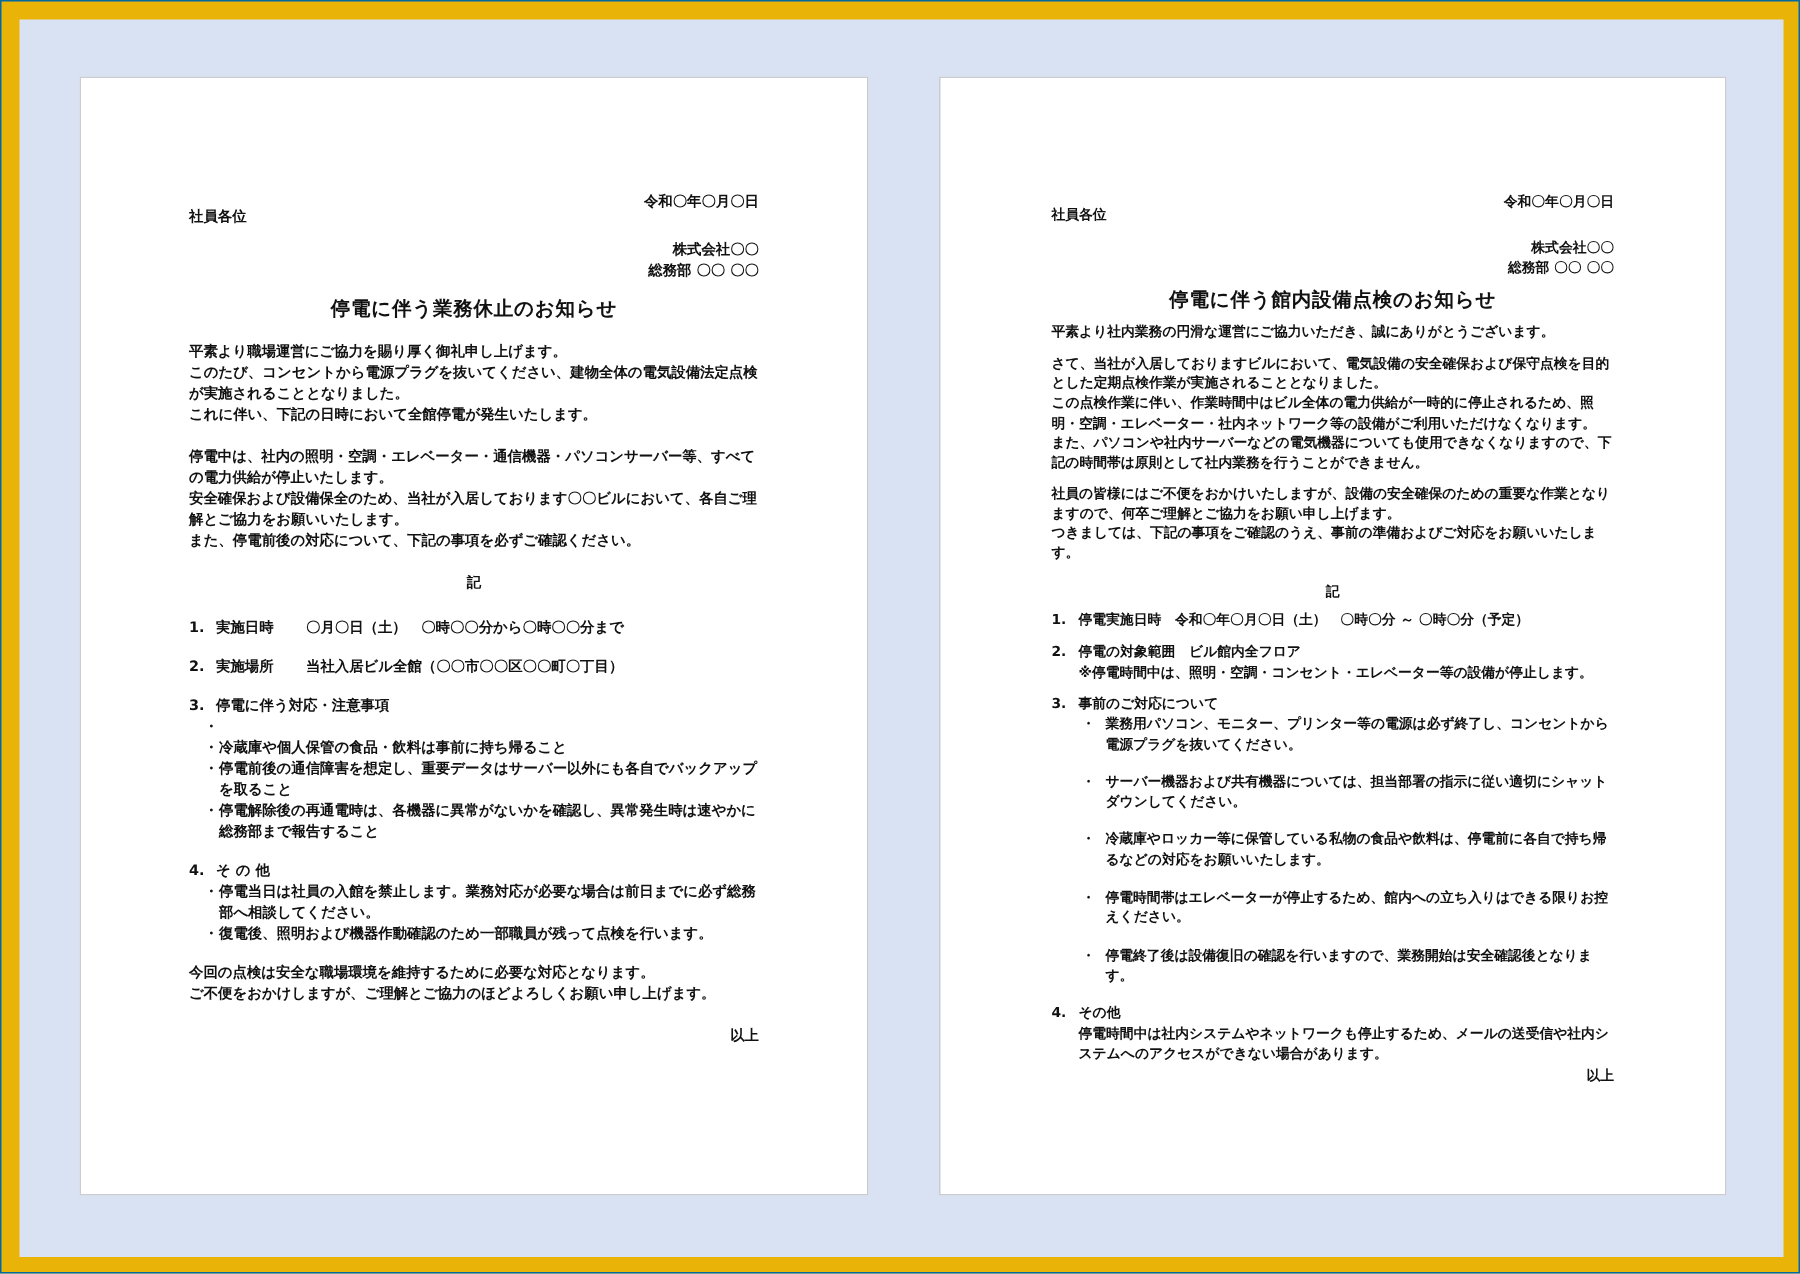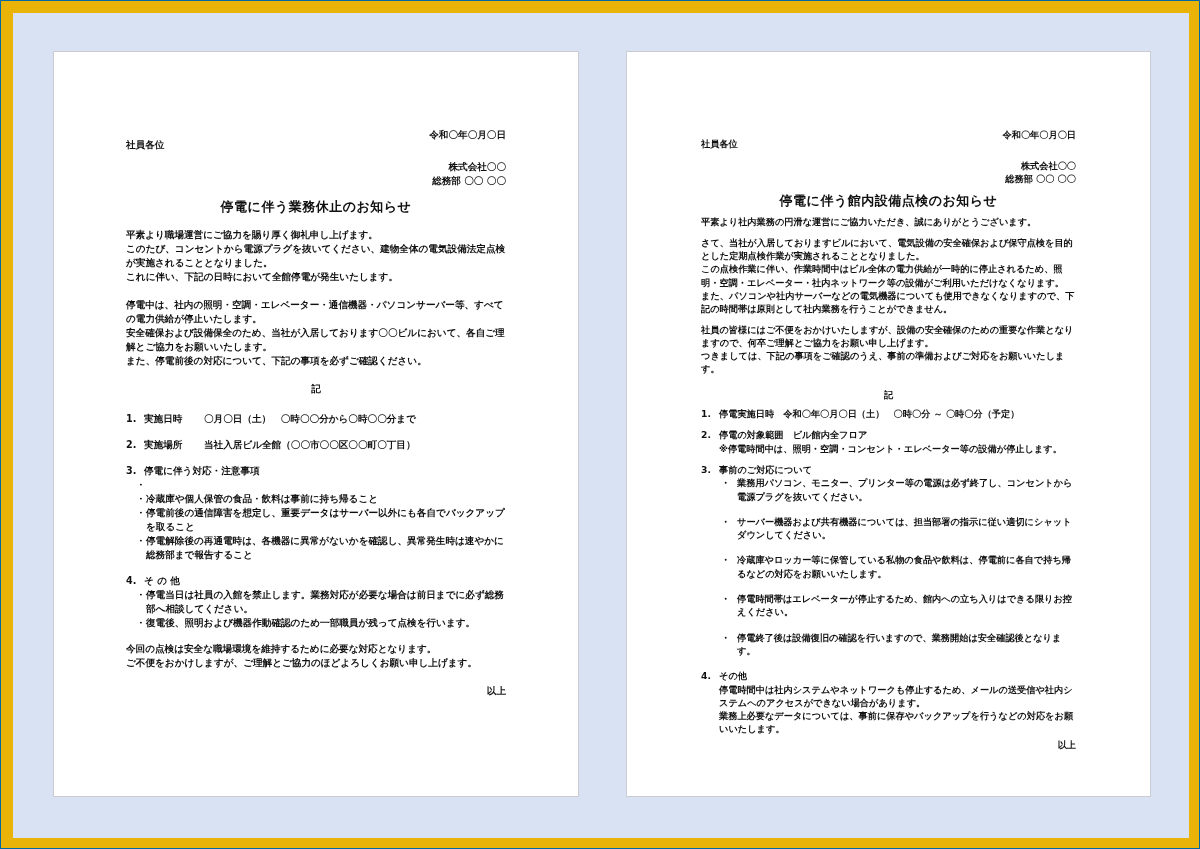--- a/index.html
+++ b/index.html
@@ -190,18 +190,17 @@
               <span>停電終了後は設備復旧の確認を行いますので、業務開始は安全確認後となります。</span>
             </div>
         </div>
       </div>
       <div class="item" style="margin-bottom:0">
         <div class="item-head">
           <span class="num">4.</span>
           <span>その他</span>
         </div>
         <div class="indent">停電時間中は社内システムやネットワークも停止するため、メールの送受信や社内システムへのアクセスができない場合があります。</div>
-        <div class="indent">業務上必要なデータについては、事前に保存やバックアップを行うなどの対応をお願いいたします。</div>
       </div>
       <div class="closing">以上</div>
     </div>
   </div>
 </div>
 
 </body></html>

